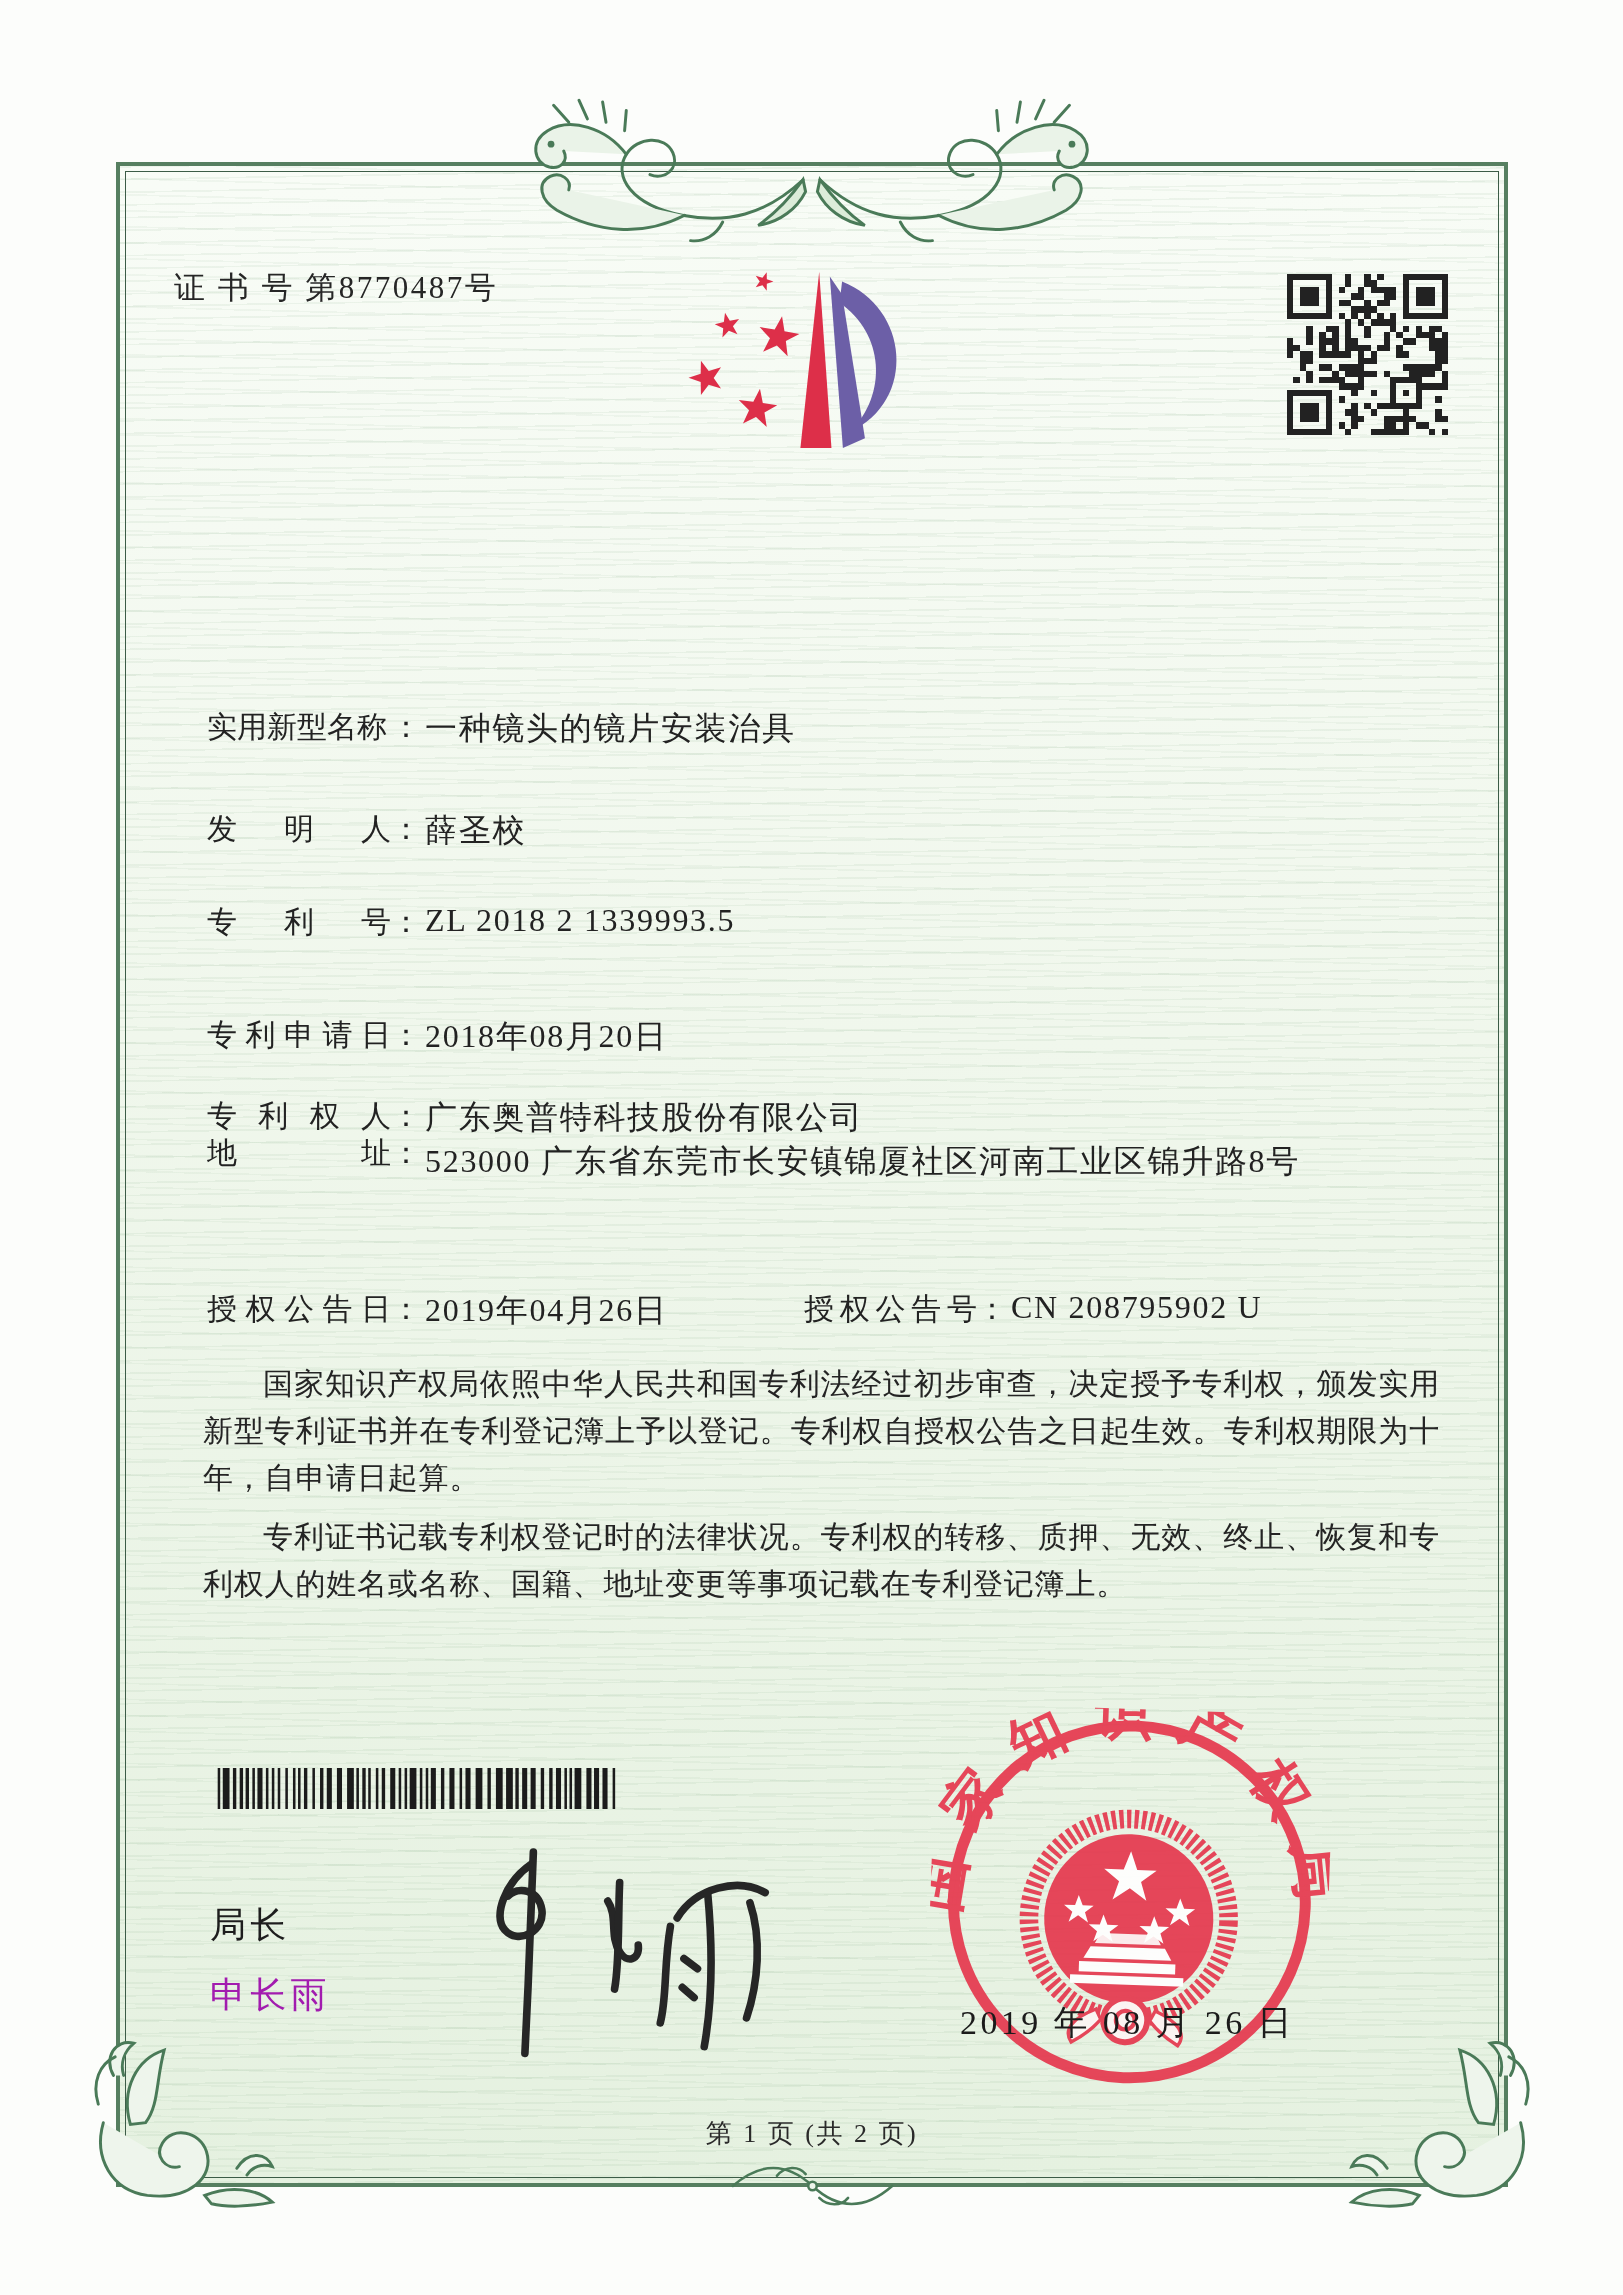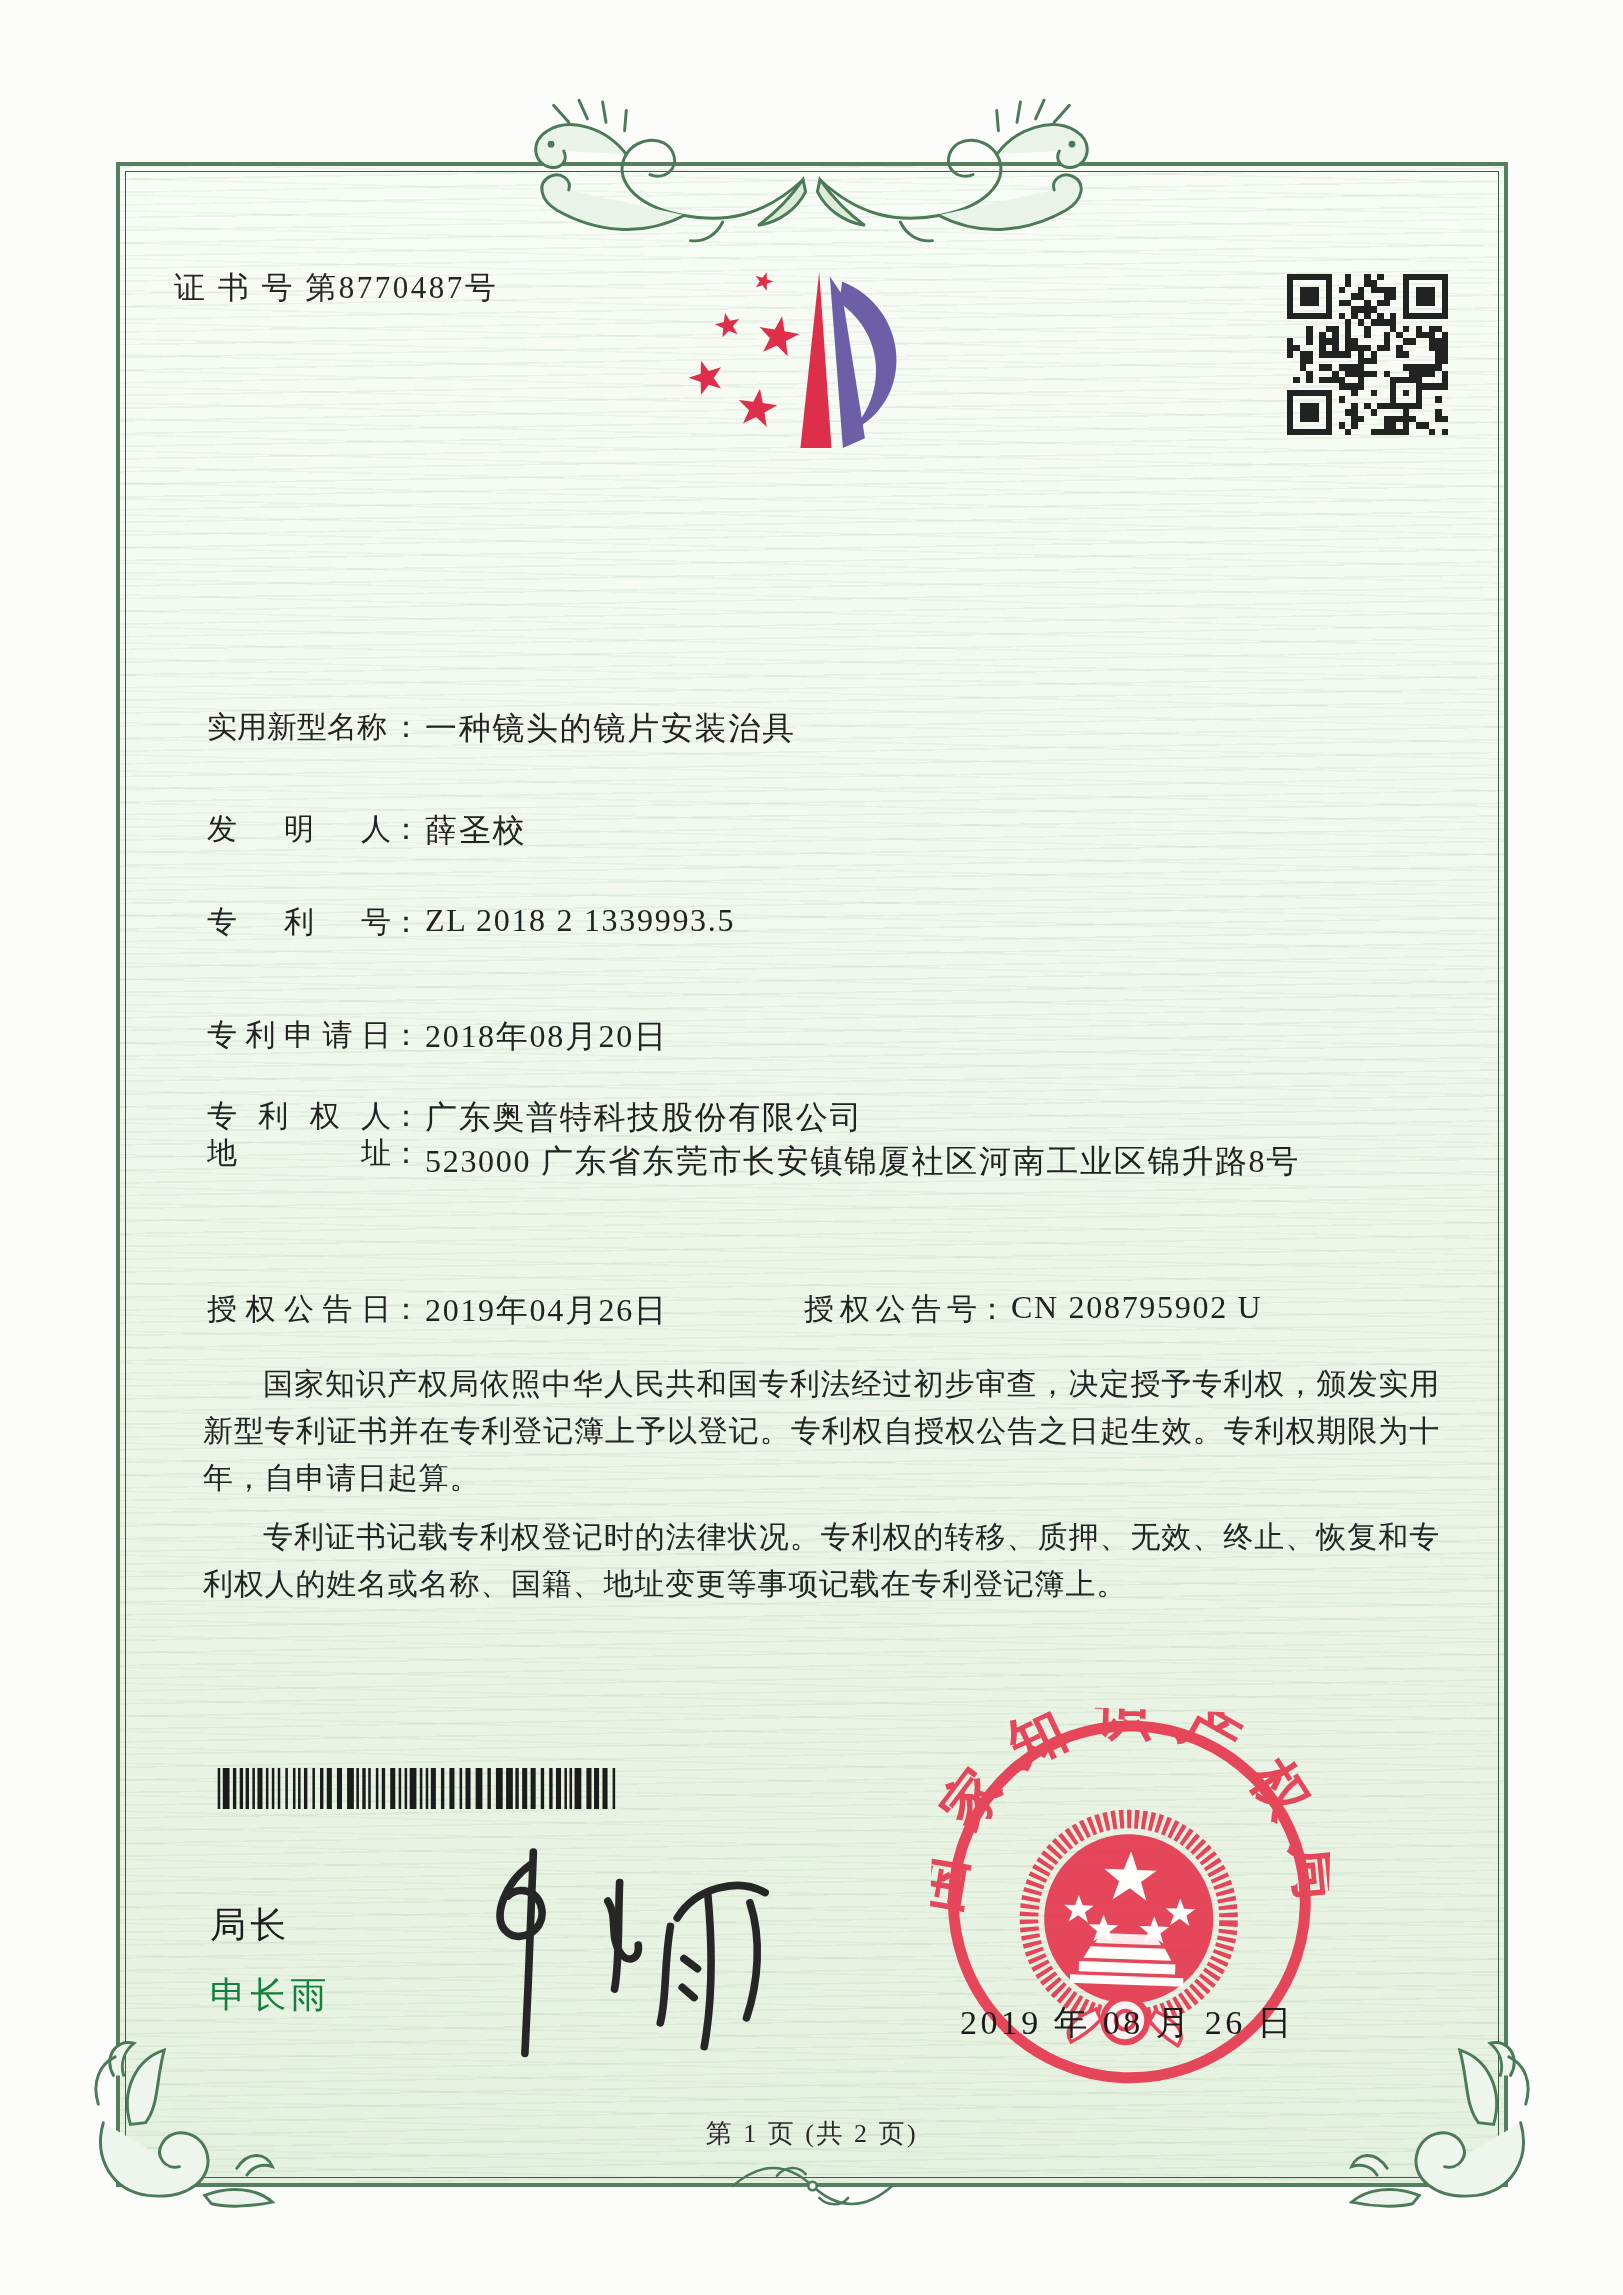--- a/index.html
+++ b/index.html
@@ -45,21 +45,21 @@
   .fvalue.wrap{white-space:normal; width:930px; line-height:56px;}
   .fextra{position:absolute; left:597px; top:0; white-space:nowrap;}
   .fextra .flabel{width:173px;}
   .body-text{
     position:absolute; left:203px; top:1360px; width:1237px;
     font-size:30px; line-height:47px; letter-spacing:0.8px; color:#242424; text-align:justify;
   }
   .body-text p{margin:0 0 12px 0; text-indent:2em;}
   .barcode{position:absolute; left:216px; top:1768px; width:411px; height:41px;}
   .director-title{position:absolute; left:210px; top:1901px; font-size:36px; letter-spacing:4.2px; color:#1d1d1d;}
-  .director-name{position:absolute; left:210px; top:1971px; font-size:36px; letter-spacing:4.2px; color:#15803d;}
+  .director-name{position:absolute; left:210px; top:1971px; font-size:36px; letter-spacing:4.2px; color:#a21caf;}
   .signature{position:absolute; left:398px; top:1835px; width:423px; height:254px;}
   .seal{position:absolute; left:930px; top:1709px; width:398px; height:406px; transform:rotate(2deg);}
   .seal-date{
     position:absolute; left:960px; top:2000px; font-size:34px; letter-spacing:3.4px;
     color:#1b1b1b; z-index:5;
   }
   .page-number{position:absolute; left:0; right:0; top:2116px; text-align:center; font-size:26px; letter-spacing:2.5px; color:#2a2a2a;}
   .back-note{position:absolute; left:0; right:0; top:2219px; text-align:center; font-size:30px; letter-spacing:5px; color:#2e2e2e;}
 </style>
 </head>

